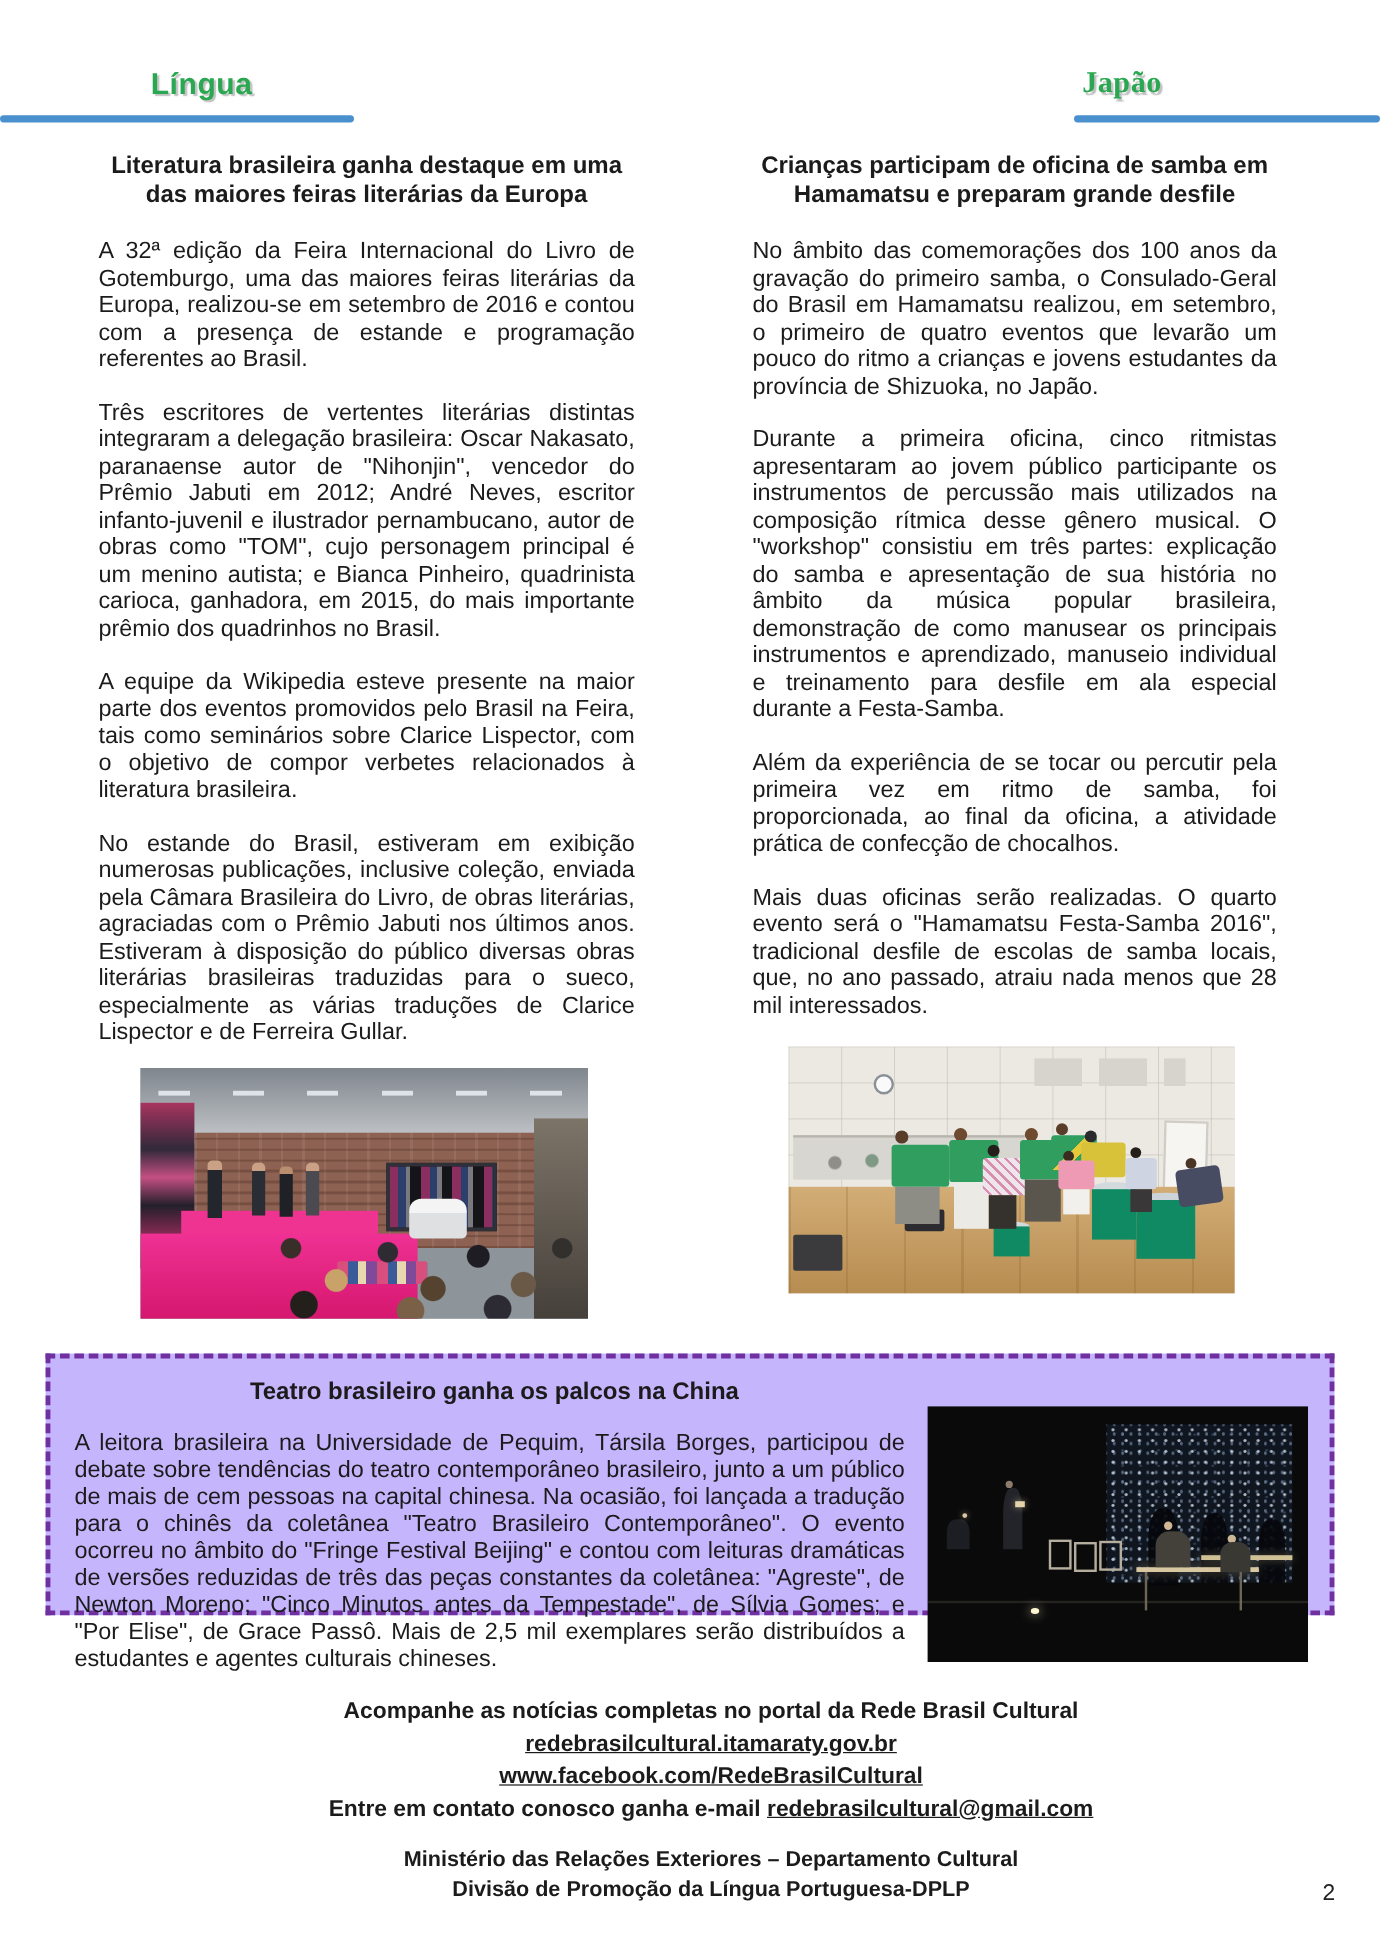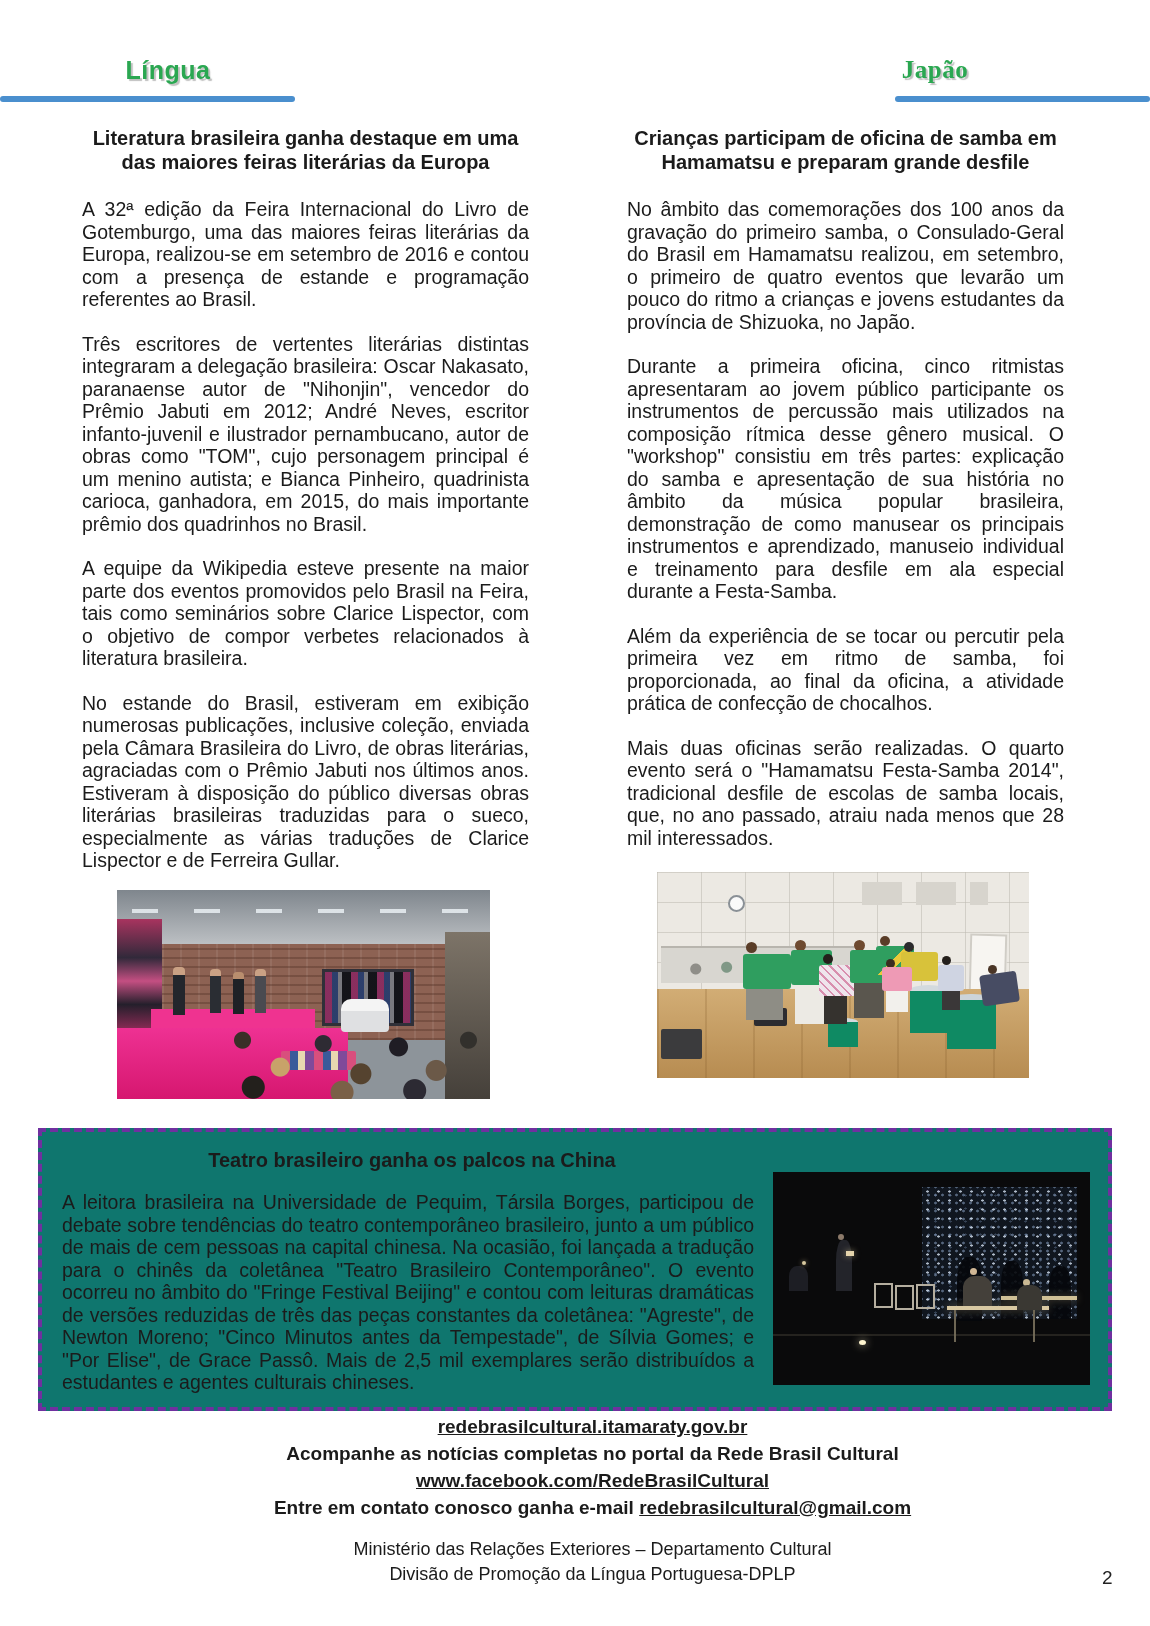--- a/index.html
+++ b/index.html
@@ -16,29 +16,29 @@
   .art-title{
     font-size:20px;font-weight:bold;text-align:center;line-height:24px;
     white-space:pre-line;margin:0 0 24px 0;
   }
   .col p, .box-body{
     font-size:19.5px;line-height:22.5px;text-align:justify;margin:0 0 22px 0;
   }
   .photo{position:absolute;overflow:hidden;}
   .pp{position:absolute;}
   .china-box{
-    position:absolute;left:38px;top:1128px;width:1074px;height:283px;
-    box-sizing:border-box;border:4px dashed #7030A0;background:#0f766e;
+    position:absolute;left:38px;top:1128px;width:1074px;height:218px;
+    box-sizing:border-box;border:4px dashed #7030A0;background:#c4b5fd;
   }
   .box-title{font-size:20px;font-weight:bold;text-align:center;width:740px;margin:17px 0 19px 0;}
   .box-body{width:692px;margin-left:20px;margin-bottom:16px;}
   .footer{position:absolute;left:35px;top:1413px;width:1115px;text-align:center;}
   .f-bold{font-size:19px;font-weight:bold;line-height:27px;}
   .f-link{text-decoration:underline;cursor:pointer;color:#1b1b1b;}
-  .ministry{position:absolute;left:35px;top:1537px;width:1115px;text-align:center;font-size:18px;line-height:25px;}
+  .ministry{position:absolute;left:35px;top:1537px;width:1115px;text-align:center;font-size:18px;line-height:25px;font-weight:bold;}
   .pagenum{position:absolute;left:1102px;top:1567px;font-size:19px;color:#222;}
 </style>
 </head>
 <body>
 
 <div class="page">
 
   <div class="region-hdr" style="left:40px;width:256px;">Língua</div>
   <div class="rule" style="left:0;width:295px;"></div>
   <div class="region-hdr" style="left:807px;width:256px;font-family:Liberation Serif, serif;">Japão</div>
@@ -52,21 +52,21 @@
     <p>A equipe da Wikipedia esteve presente na maior parte dos eventos promovidos pelo Brasil na Feira, tais como seminários sobre Clarice Lispector, com o objetivo de compor verbetes relacionados à literatura brasileira.</p>
     <p>No estande do Brasil, estiveram em exibição numerosas publicações, inclusive coleção, enviada pela Câmara Brasileira do Livro, de obras literárias, agraciadas com o Prêmio Jabuti nos últimos anos. Estiveram à disposição do público diversas obras literárias brasileiras traduzidas para o sueco, especialmente as várias traduções de Clarice Lispector e de Ferreira Gullar.</p>
   </div>
 
   <div class="col" style="left:627px;width:437px;">
     <div class="art-title">Crianças participam de oficina de samba em
 Hamamatsu e preparam grande desfile</div>
     <p>No âmbito das comemorações dos 100 anos da gravação do primeiro samba, o Consulado-Geral do Brasil em Hamamatsu realizou, em setembro, o primeiro de quatro eventos que levarão um pouco do ritmo a crianças e jovens estudantes da província de Shizuoka, no Japão.</p>
     <p>Durante a primeira oficina, cinco ritmistas apresentaram ao jovem público participante os instrumentos de percussão mais utilizados na composição rítmica desse gênero musical. O "workshop" consistiu em três partes: explicação do samba e apresentação de sua história no âmbito da música popular brasileira, demonstração de como manusear os principais instrumentos e aprendizado, manuseio individual e treinamento para desfile em ala especial durante a Festa-Samba.</p>
     <p>Além da experiência de se tocar ou percutir pela primeira vez em ritmo de samba, foi proporcionada, ao final da oficina, a atividade prática de confecção de chocalhos.</p>
-    <p>Mais duas oficinas serão realizadas. O quarto evento será o "Hamamatsu Festa-Samba 2014", tradicional desfile de escolas de samba locais, que, no ano passado, atraiu nada menos que 28 mil interessados.</p>
+    <p>Mais duas oficinas serão realizadas. O quarto evento será o "Hamamatsu Festa-Samba 2016", tradicional desfile de escolas de samba locais, que, no ano passado, atraiu nada menos que 28 mil interessados.</p>
   </div>
 
   <div class="photo" style="left:117px;top:890px;width:373px;height:209px;background:#8d949a;">
     <div class="pp" style="left:0;top:0;width:100%;height:30%;background:linear-gradient(180deg,#7f868d,#c6c9cc);"></div>
     <div class="pp" style="left:4%;top:9%;width:92%;height:4px;background:repeating-linear-gradient(90deg,#e9eff3 0 26px,transparent 26px 62px);opacity:.85;"></div>
     <div class="pp" style="left:12%;top:26%;width:76%;height:46%;background-color:#8d6253;background-image:repeating-linear-gradient(0deg,rgba(60,30,20,.28) 0 2px,transparent 2px 9px),repeating-linear-gradient(90deg,rgba(255,255,255,.08) 0 2px,transparent 2px 18px);"></div>
     <div class="pp" style="left:0;top:14%;width:12%;height:66%;background:linear-gradient(180deg,#a8345f 0%,#31293a 28%,#c44f82 45%,#241f2b 62%,#8a2b55 80%,#1e1a26 100%);"></div>
     <div class="pp" style="left:88%;top:20%;width:12%;height:80%;background:linear-gradient(180deg,#7d7468,#45403a);"></div>
     <div class="pp" style="left:55%;top:38%;width:23%;height:24%;background-color:#15151c;border:3px solid #303038;background-image:repeating-linear-gradient(90deg,rgba(200,60,130,.65) 0 7px,rgba(60,90,160,.6) 7px 13px,rgba(220,220,225,.5) 13px 17px,rgba(20,20,25,.85) 17px 26px);"></div>
     <div class="pp" style="left:9%;top:57%;width:44%;height:13%;background:#ef3390;box-shadow:inset 0 -6px 0 rgba(120,10,70,.4);"></div>
@@ -147,22 +147,22 @@
       <div class="pp" style="left:62%;top:45%;width:7px;height:7px;border-radius:50%;background:#d0b795;"></div>
       <div class="pp" style="left:60%;top:49%;width:9%;height:14%;background:#44403a;border-radius:40% 40% 0 0;"></div>
       <div class="pp" style="left:79%;top:50%;width:7px;height:7px;border-radius:50%;background:#c9b893;"></div>
       <div class="pp" style="left:77%;top:53%;width:8%;height:12%;background:#3a3833;border-radius:40% 40% 0 0;"></div>
       <div class="pp" style="left:27%;top:79%;width:7px;height:5px;border-radius:50%;background:#fff6d0;box-shadow:0 0 9px rgba(255,244,200,.8);"></div>
       <div class="pp" style="left:0;top:76%;width:100%;height:2px;background:rgba(120,110,90,.25);"></div>
     </div>
   </div>
 
   <div class="footer">
+    <div class="f-bold">Acompanhe as notícias completas no portal da Rede Brasil Cultural</div>
     <div class="f-bold"><span class="f-link">redebrasilcultural.itamaraty.gov.br</span></div>
-    <div class="f-bold">Acompanhe as notícias completas no portal da Rede Brasil Cultural</div>
     <div class="f-bold"><span class="f-link">www.facebook.com/RedeBrasilCultural</span></div>
     <div class="f-bold"><span>Entre em contato conosco ganha e-mail </span><span class="f-link">redebrasilcultural@gmail.com</span></div>
   </div>
 
   <div class="ministry">
     <div>Ministério das Relações Exteriores – Departamento Cultural</div>
     <div>Divisão de Promoção da Língua Portuguesa-DPLP</div>
   </div>
 
   <div class="pagenum">2</div>

